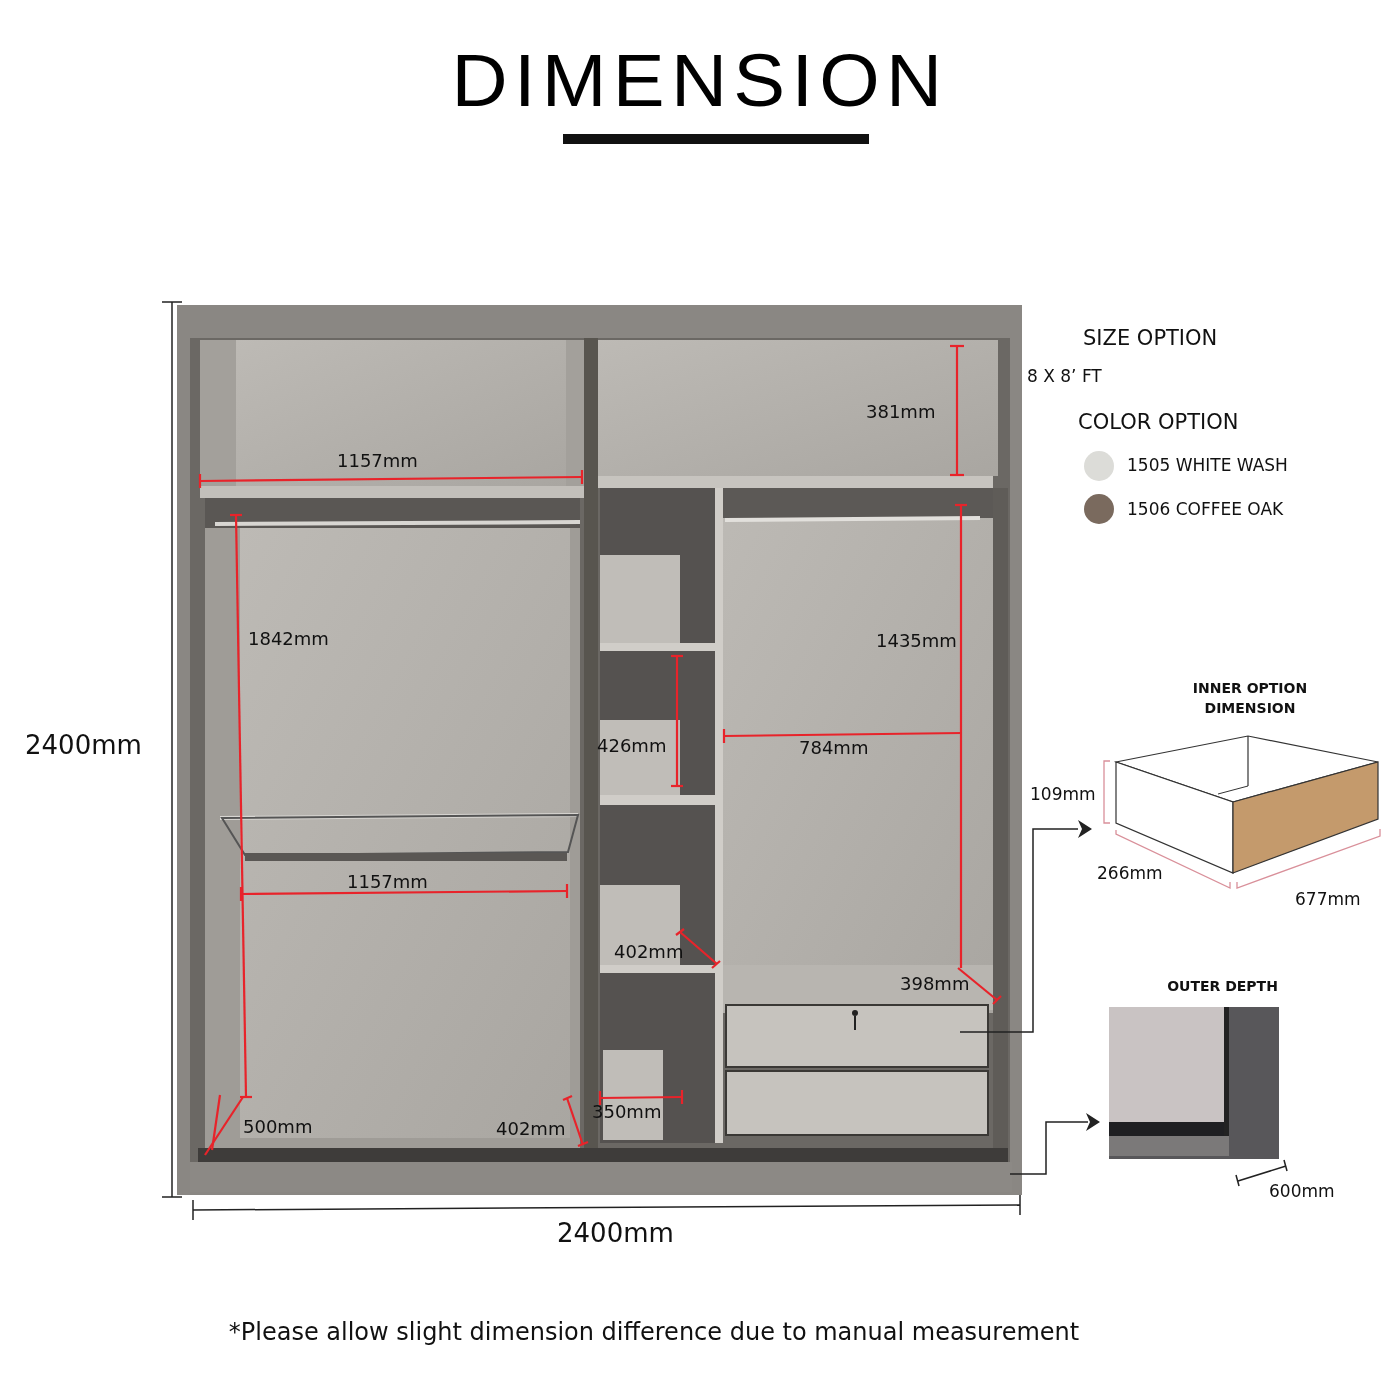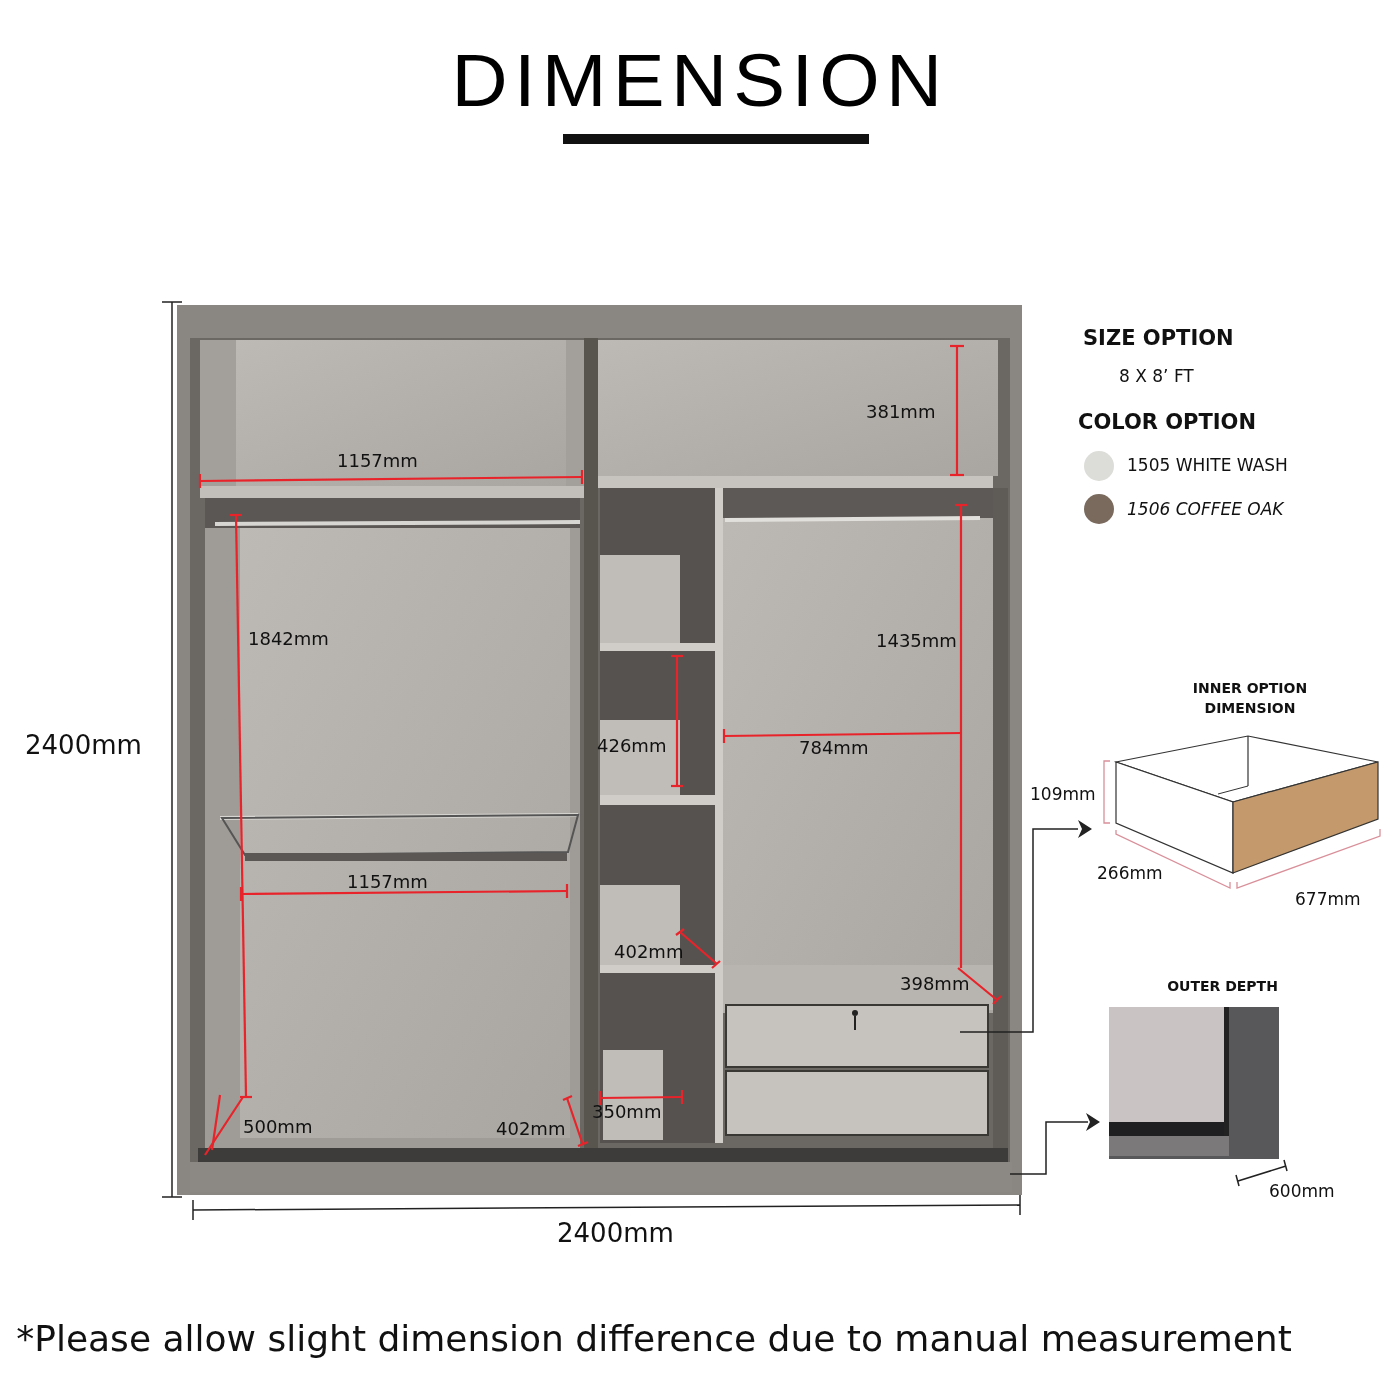--- a/index.html
+++ b/index.html
@@ -2,25 +2,25 @@
 <html><head>
 <meta charset="utf-8">
 <style>
   html, body { margin:0; padding:0; background:#ffffff; }
   body { width:1400px; height:1400px; position:relative; overflow:hidden; font-family:"DejaVu Sans", sans-serif; color:#111; }
   .abs { position:absolute; }
   .title { left:0; width:1400px; top:38px; text-align:center; font-family:"Liberation Sans", sans-serif; font-weight:400; font-size:74px; letter-spacing:6px; color:#000; transform:scaleX(1.05); }
   .title-rule { left:563px; top:134px; width:306px; height:10px; background:#111; }
   .dim-lbl { font-family:"DejaVu Sans", sans-serif; font-size:18px; color:#111; white-space:nowrap; }
   .big-lbl { font-family:"DejaVu Sans", sans-serif; font-size:26px; color:#111; white-space:nowrap; }
-  .side-h { font-family:"DejaVu Sans", sans-serif; font-weight:700; font-size:21px; color:#111; white-space:nowrap; }
+  .side-h { font-family:"DejaVu Sans", sans-serif; font-weight:400; font-size:21px; color:#111; white-space:nowrap; }
   .side-t { font-family:"DejaVu Sans", sans-serif; font-size:17px; color:#111; white-space:nowrap; }
   .small-h { font-family:"DejaVu Sans", sans-serif; font-weight:700; font-size:14px; color:#111; text-align:center; white-space:nowrap; }
   .swatch { width:30px; height:30px; border-radius:50%; }
-  .footer { left:0; width:1308px; top:1318px; text-align:center; font-size:36px; color:#111; }
+  .footer { left:0; width:1308px; top:1318px; text-align:center; font-size:24px; color:#111; }
 </style>
 </head>
 <body>
 
 <div class="abs title">DIMENSION</div>
 <div class="abs title-rule"></div>
 
 <svg class="abs" style="left:0;top:0" width="1400" height="1400">
   <defs>
     <linearGradient id="panelG" x1="0" y1="0" x2="1" y2="1">
@@ -176,27 +176,27 @@
 <div class="abs dim-lbl" style="left:496px;top:1118px;">402mm</div>
 <div class="abs dim-lbl" style="left:866px;top:401px;">381mm</div>
 <div class="abs dim-lbl" style="left:876px;top:630px;">1435mm</div>
 <div class="abs dim-lbl" style="left:799px;top:737px;text-align:center;">784mm</div>
 <div class="abs dim-lbl" style="left:597px;top:735px;">426mm</div>
 <div class="abs dim-lbl" style="left:614px;top:941px;">402mm</div>
 <div class="abs dim-lbl" style="left:576px;top:1101px;padding-left:16px;">350mm</div>
 <div class="abs dim-lbl" style="left:892px;top:973px;margin-left:8px;">398mm</div>
 
 <div class="abs side-h" style="left:1083px;top:326px;">SIZE OPTION</div>
-<div class="abs side-t" style="left:1119px;top:366px;text-align:center;">8 X 8’ FT</div>
+<div class="abs side-t" style="left:1027px;top:366px;text-align:center;">8 X 8’ FT</div>
 <div class="abs side-h" style="left:1078px;top:410px;">COLOR OPTION</div>
 
 <div class="abs swatch" style="left:1084px;top:451px;background:#dcdcd8;"></div>
 <div class="abs side-t" style="left:1127px;top:455px;">1505 WHITE WASH</div>
 <div class="abs swatch" style="left:1084px;top:494px;background:#7a6a5e;"></div>
-<div class="abs side-t" style="left:1127px;top:499px;font-style:italic;">1506 COFFEE OAK</div>
+<div class="abs side-t" style="left:1127px;top:499px;">1506 COFFEE OAK</div>
 
 <div class="abs small-h" style="left:1160px;top:680px;width:180px;">INNER OPTION</div>
 <div class="abs small-h" style="left:1160px;top:700px;width:180px;">DIMENSION</div>
 <div class="abs dim-lbl" style="left:1030px;top:784px;font-size:17px;">109mm</div>
 <div class="abs dim-lbl" style="left:1097px;top:863px;font-size:17px;">266mm</div>
 <div class="abs dim-lbl" style="left:1295px;top:874px;font-size:17px;margin-top:15px;">677mm</div>
 
 <div class="abs small-h" style="left:1150px;top:978px;width:145px;">OUTER DEPTH</div>
 <div class="abs dim-lbl" style="left:1269px;top:1181px;font-size:17px;">600mm</div>
 

